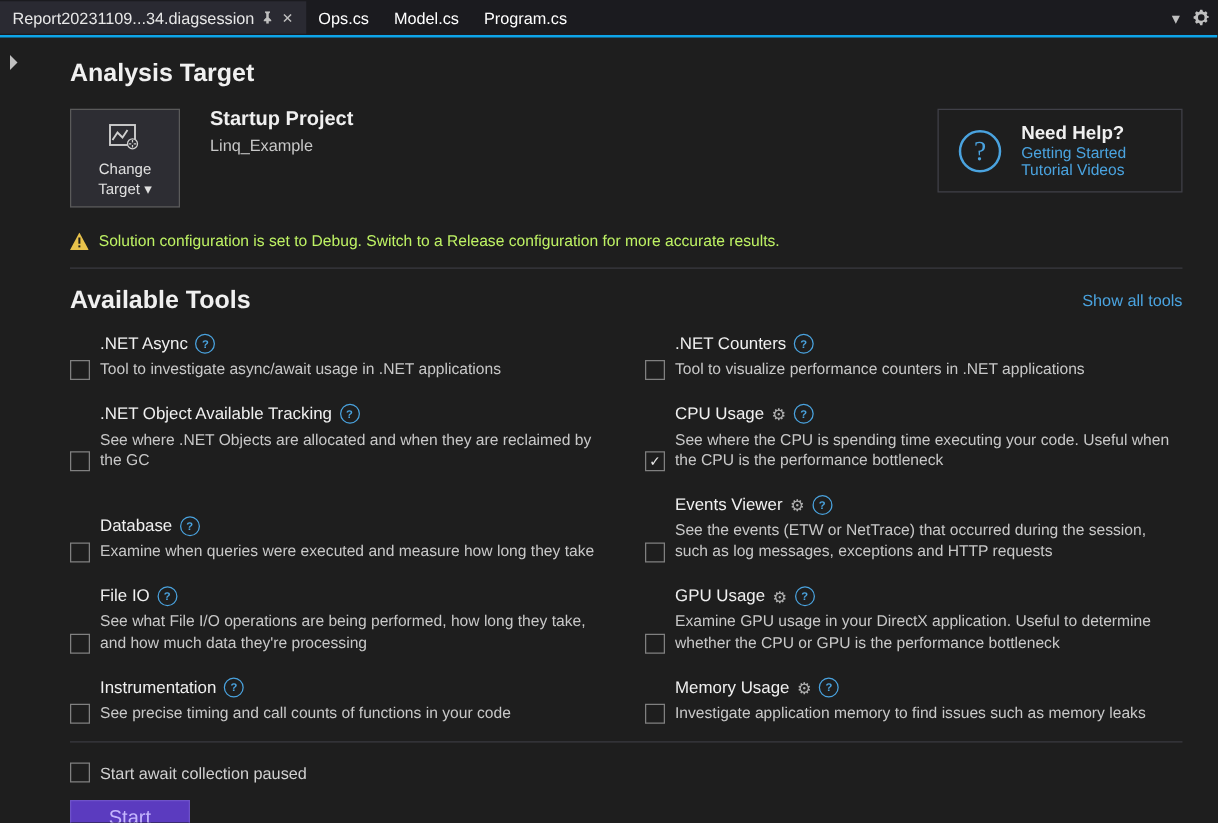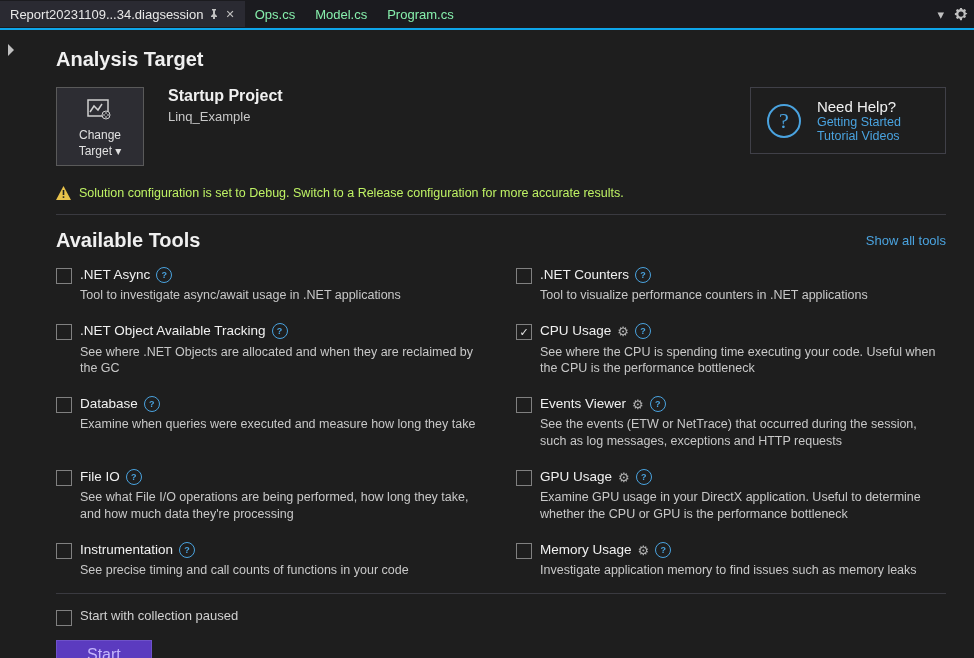--- a/index.html
+++ b/index.html
@@ -1,39 +1,39 @@
 <!DOCTYPE html>
 <html><head>
 <meta charset="utf-8">
 <style>
 html,body{margin:0;padding:0;background:#1e1e1e;color:#d0d0d0;font-family:"Segoe UI",Tahoma,sans-serif;font-size:13px;width:974px;height:658px;overflow:hidden}
 .tab-bar{display:flex;align-items:center;height:28px;background:#1b1b1f;border-bottom:2px solid #0ea5e9;position:relative}
-.tab{display:flex;align-items:center;height:26px;padding:0 10px;color:#86efac;cursor:pointer;gap:6px}
+.tab{display:flex;align-items:center;height:26px;padding:0 10px;color:#ffffff;cursor:pointer;gap:6px}
 .tab.active{background:#2a2a32;color:#e8e8e8}
 .tab.active .pin{color:#c0c0c0}
 .tab .close{color:#c0c0c0;font-size:11px}
 .tab-bar .right-icons{position:absolute;right:6px;top:0;height:28px;display:flex;align-items:center;gap:10px;color:#c0c0c0}
 .arrow-panel{position:absolute;left:6px;top:44px;color:#c0c0c0;cursor:pointer}
 .main{padding:18px 28px 18px 56px}
 h1.section{font-size:20px;font-weight:600;color:#f0f0f0;margin:0 0 16px 0}
 .target-row{display:flex;align-items:flex-start}
 .change-target{border:1px solid #5a5a5a;background:#2d2d33;width:78px;text-align:center;padding:10px 4px 6px 4px;cursor:pointer;color:#e0e0e0}
 .change-target .ct-label{font-size:12px;margin-top:6px;line-height:1.3}
 .project-info{margin-left:24px}
 .project-info .title{font-size:16px;font-weight:600;color:#f0f0f0}
 .project-info .sub{font-size:13px;color:#c8c8c8;margin-top:4px}
 .help-box{margin-left:auto;border:1px solid #404048;padding:10px 44px 10px 14px;display:flex;align-items:center;gap:14px}
-.help-box .help-title{font-size:15px;font-weight:400;color:#f0f0f0}
+.help-box .help-title{font-size:15px;font-weight:700;color:#f0f0f0}
 .help-box a{display:block;color:#4aa3df;text-decoration:none;font-size:12.5px}
 .warning{display:flex;align-items:center;gap:8px;margin-top:20px;color:#bef264;font-size:12.5px}
 .hr{border:none;border-top:1px solid #3a3a40;margin:14px 0}
 .tools-header{display:flex;align-items:center;justify-content:space-between}
 .show-all{color:#4aa3df;font-size:13px;cursor:pointer}
 .tools-grid{display:grid;grid-template-columns:1fr 1fr;column-gap:30px;row-gap:18px;margin-top:14px}
-.tool{display:flex;align-items:flex-start;gap:8px}
+.tool{display:flex;align-items:flex-end;gap:8px}
 .chk{width:14px;height:14px;border:1px solid #808080;flex:0 0 14px;margin-top:2px;cursor:pointer;display:flex;align-items:center;justify-content:center;font-size:11px;color:#e8e8e8}
 .chk.checked::before{content:"✓"}
 .tool-body{flex:1;color:#c8c8c8;font-size:12.5px;line-height:1.35}
 .tool-title{color:#f0f0f0;font-size:13.5px;display:flex;align-items:center;gap:6px;margin-bottom:3px}
 .info-ico{display:inline-flex;width:14px;height:14px;border:1.3px solid #4aa3df;border-radius:50%;align-items:center;justify-content:center;font-size:9px;color:#4aa3df;font-weight:700;cursor:pointer}
 .gear-ico{color:#b0b0b0;font-size:13px}
 .bottom-opts{margin-top:6px}
 .start-btn{margin-top:14px;background:#5b3bbf;border:1px solid #6e52c9;color:#c4b5fd;padding:5px 30px;font-size:16px;cursor:pointer}
 svg{display:block}
 </style>
@@ -230,17 +230,17 @@
           <div>Investigate application memory to find issues such as memory leaks</div>
         </div>
       </div>
     </div>
 
   <hr class="hr">
 
   <div class="bottom-opts">
     <div class="tool">
       <span class="chk"></span>
-      <span>Start with collection paused</span>
+      <span>Start await collection paused</span>
     </div>
     <button class="start-btn">Start</button>
   </div>
 </div>
 
 </body></html>

